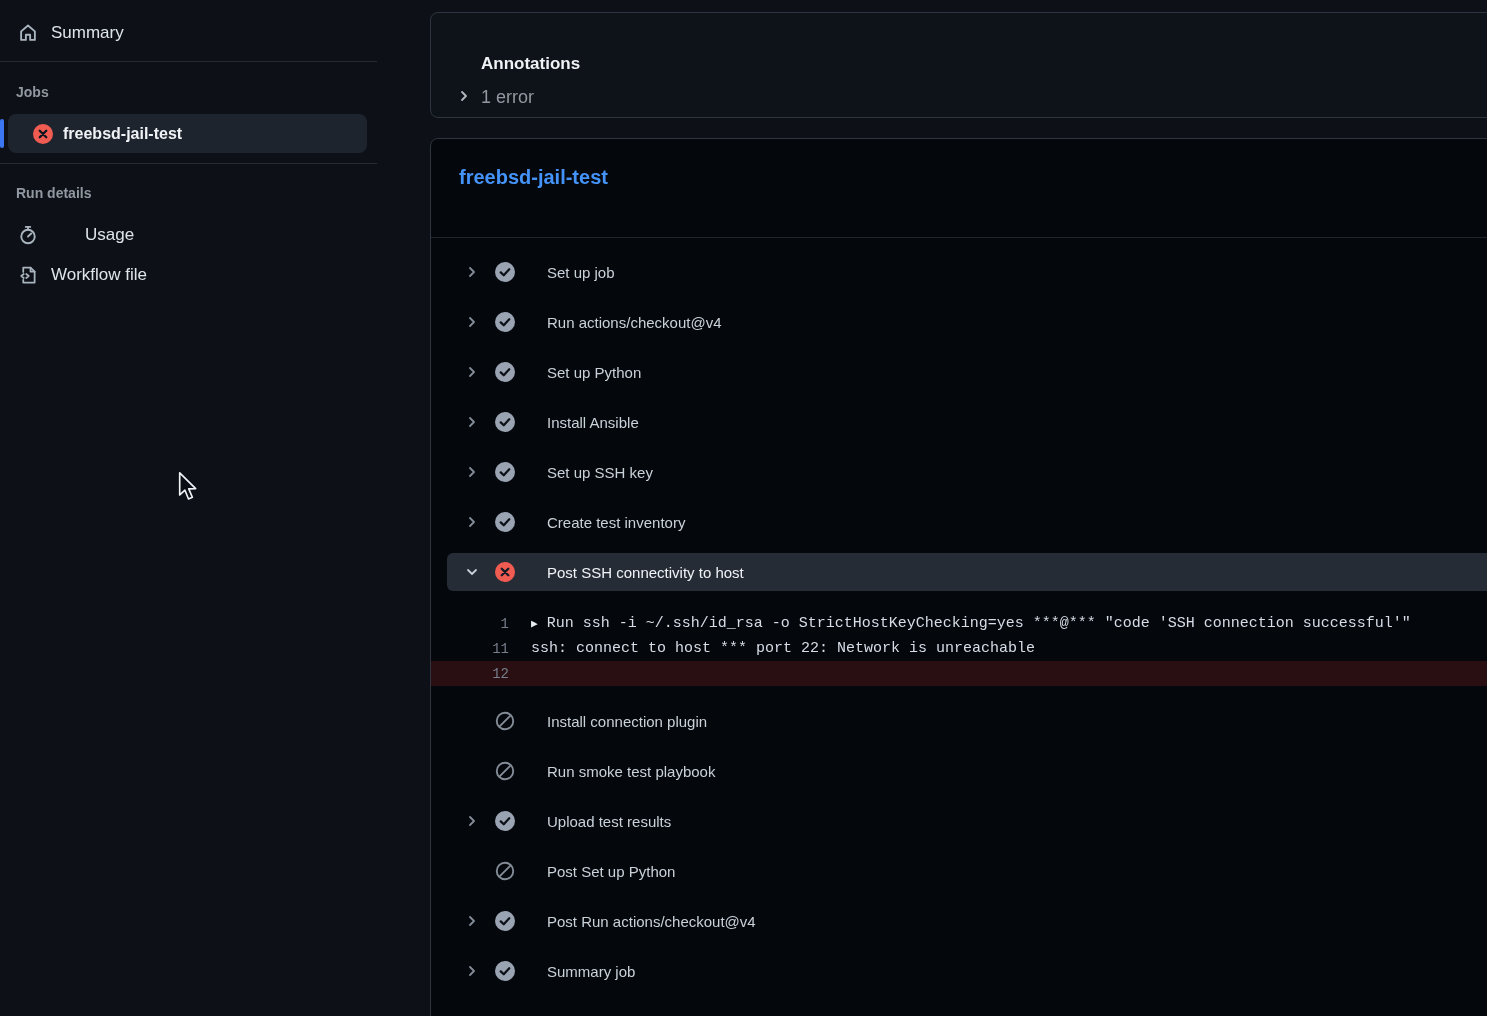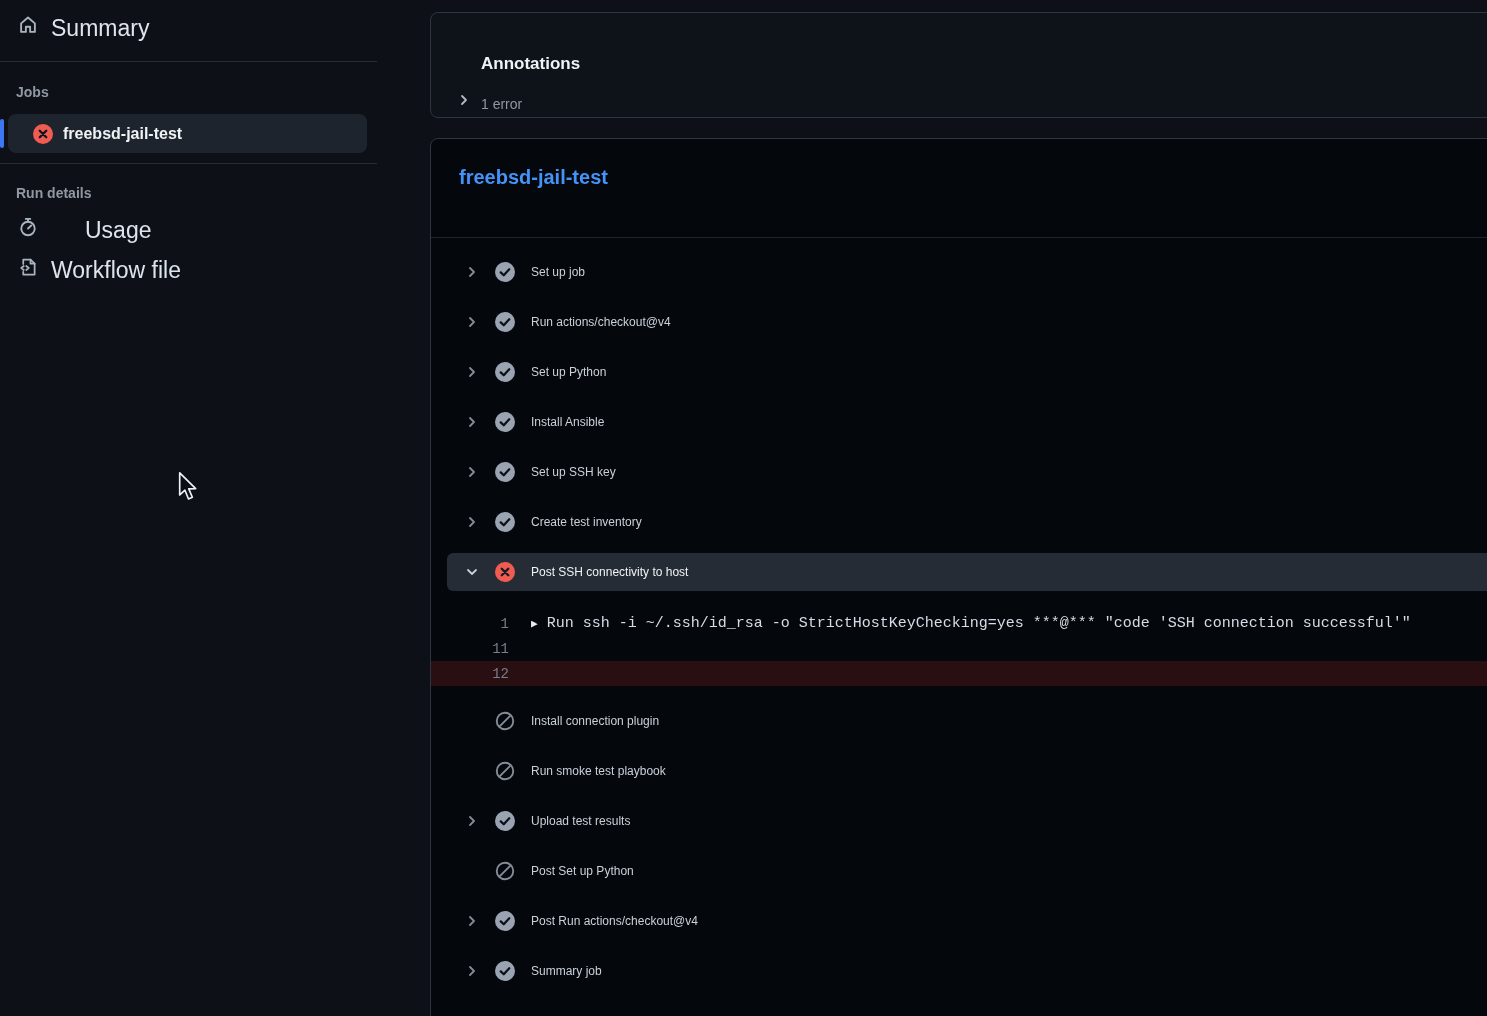--- a/index.html
+++ b/index.html
@@ -13,52 +13,52 @@
   *{box-sizing:border-box;}
   html,body{margin:0;padding:0;}
   body{
     width:1487px;height:1016px;position:relative;overflow:hidden;
     background:var(--page-bg);
     font-family:"Liberation Sans","DejaVu Sans",sans-serif;
     color:#e6edf3;
   }
   
   .sidebar{position:absolute;left:0;top:0;width:428px;height:100%;}
-  .side-item{position:absolute;display:flex;gap:13px;height:36px;cursor:pointer;color:#dee4ec;font-size:23px;}
+  .side-item{position:absolute;display:flex;align-items:center;gap:13px;height:36px;cursor:pointer;color:#dee4ec;font-size:17px;}
   .side-item .sicon{display:flex;color:#aab4bf;}
   .summary-item{left:18px;top:15px;}
   .divider{position:absolute;left:0;width:377px;height:1px;background:var(--divider);}
   .divider.d1{top:61px;} .divider.d2{top:163px;}
   .section-label{position:absolute;left:16px;font-size:14px;font-weight:700;color:var(--muted-text);}
   .jobs-label{top:84px;} .run-label{top:185px;}
   .job-item{position:absolute;left:8px;top:114px;width:359px;height:39px;border-radius:8px;
     background:var(--selected-item-bg);display:flex;align-items:center;padding-left:10px;cursor:pointer;}
   .job-item .jlabel{margin-left:10px;font-size:16px;font-weight:700;color:#f0f3f6;}
   .accent-bar{position:absolute;left:0;top:119px;width:4px;height:29px;border-radius:2px;background:var(--selected-bar-blue);}
   .usage-item{left:18px;top:217px;gap:47px;}
   .workflow-item{left:18px;top:257px;}
   
   .annotations-panel{position:absolute;left:430px;right:-12px;top:12px;height:106px;
     border:1px solid var(--border);border-radius:8px;background:#0e1219;}
   .ann-header{position:absolute;left:25px;top:40px;display:flex;align-items:flex-end;cursor:pointer;}
   .ann-chevron{color:#b2bac4;margin-top:14px;}
   .ann-texts{margin-left:9px;}
   .ann-title{font-size:17px;font-weight:700;color:#f0f3f6;line-height:22px;}
-  .ann-sub{font-size:14px;color:var(--muted-text);margin-top:21px;}
+  .ann-sub{font-size:18px;color:var(--muted-text);margin-top:12px;}
   
   .job-panel{position:absolute;left:430px;right:-12px;top:138px;bottom:-12px;
     border:1px solid var(--border);border-radius:8px;background:var(--panel-bg);overflow:hidden;}
   .job-header{height:99px;padding:25px 28px 0;border-bottom:1px solid #20252d;}
   .job-title{font-size:20px;font-weight:700;color:var(--accent-blue);line-height:26px;cursor:pointer;display:inline-block;}
   .job-sub{font-size:14px;color:var(--muted-text);margin-top:4px;}
   .steps-list{padding-top:9px;}
   .step-row{height:50px;display:flex;align-items:center;}
   .chev-slot{width:17px;margin-left:32px;display:flex;justify-content:center;align-items:center;color:#848d97;flex:none;}
   .icon-slot{margin-left:15px;width:20px;height:20px;flex:none;display:flex;}
-  .step-label{margin-left:16px;font-size:12px;color:var(--step-text);white-space:nowrap;}
+  .step-label{margin-left:32px;font-size:15px;color:var(--step-text);white-space:nowrap;}
   .step-row.failed-header{height:38px;margin:6px 0 6px 16px;background:var(--failed-row-bg);
     border-radius:6px;padding-left:0;}
   .step-row.failed-header .chev-slot{margin-left:16px;color:#c6cdd5;}
   .step-row.failed-header .step-label{color:#f0f3f6;}
   .step-row[data-interactable="true"]{cursor:pointer;}
   
   .log-block{font-family:"Liberation Mono","DejaVu Sans Mono",monospace;font-size:15px;padding:14px 0 10px;}
   .log-line{height:25px;display:flex;align-items:center;}
   .lnum{width:78px;text-align:right;color:var(--line-number);flex:none;font-size:14px;cursor:pointer;}
   .ltext{margin-left:22px;color:var(--log-text);white-space:pre;display:flex;align-items:center;}
@@ -240,20 +240,21 @@
         </span>
         <span class="step-label" data-interactable="false">Post SSH connectivity to host</span>
       </div>
       <div class="log-block" data-interactable="false">
         <div class="log-line" data-interactable="false">
           <span class="lnum" data-interactable="true">1</span>
           <span class="ltext" data-interactable="false"><span class="cmd-marker" data-interactable="true">▶</span><span data-interactable="false">Run ssh -i ~/.ssh/id_rsa -o StrictHostKeyChecking=yes ***@*** "code 'SSH connection successful'"</span></span>
         </div>
         <div class="log-line" data-interactable="false">
           <span class="lnum" data-interactable="true">11</span>
+          <span class="ltext" data-interactable="false"><span data-interactable="false">ssh: connect to host *** port 22: Network is unreachable</span></span>
         </div>
         <div class="log-line error" data-interactable="false">
           <span class="lnum" data-interactable="true">12</span>
         </div>
       </div>
       <div class="step-row" data-interactable="false">
         <span class="chev-slot" data-interactable="false"></span>
         <span class="icon-slot" data-interactable="false">
           <svg width="20" height="20" viewBox="0 0 16 16" fill="none" stroke="#848d97" stroke-width="1.5">
             <circle cx="8" cy="8" r="6.6"></circle>

